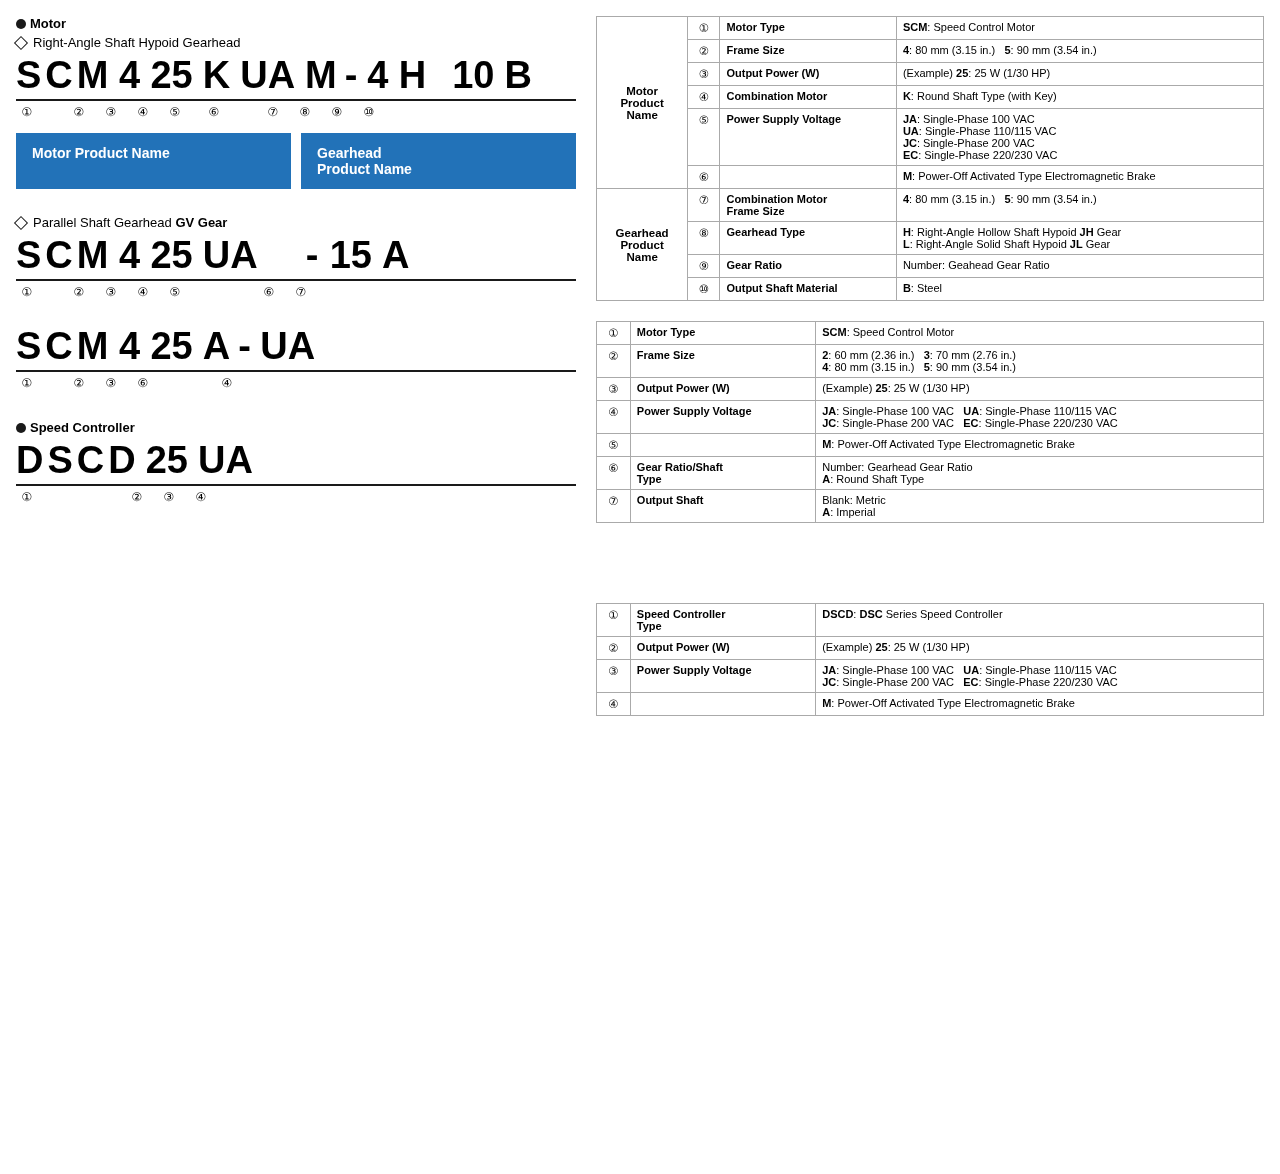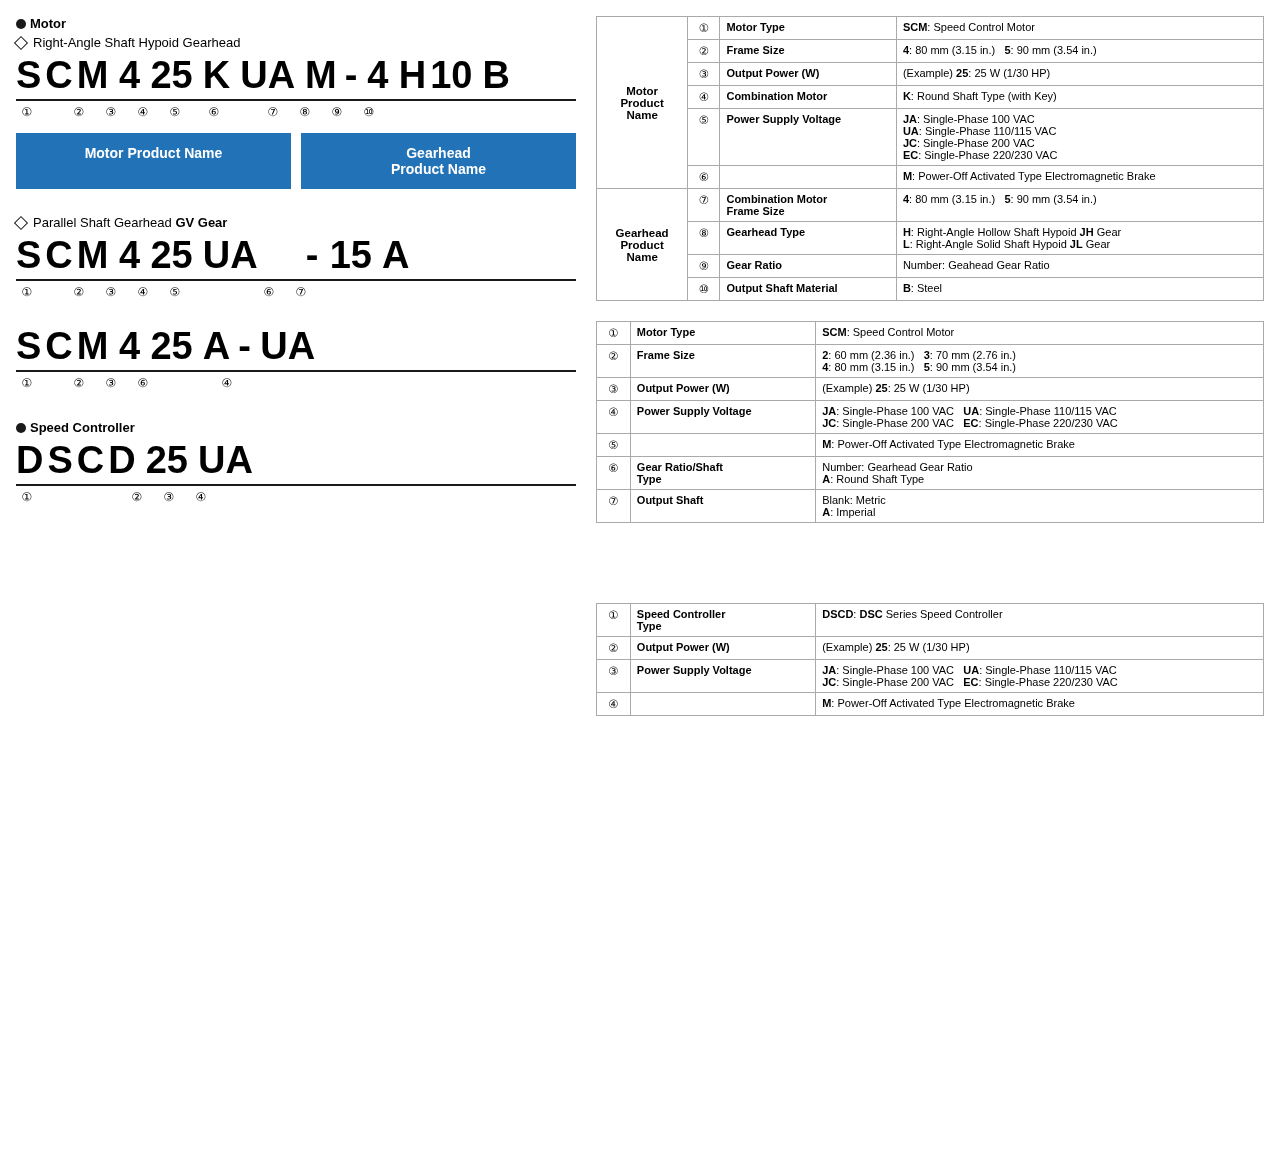--- a/index.html
+++ b/index.html
@@ -74,21 +74,21 @@
       display: flex;
       gap: 10px;
       margin-bottom: 20px;
     }
     .blue-box {
       background: #2272b8;
       color: #fff;
       font-size: 14px;
       font-weight: bold;
       padding: 12px 16px;
-      text-align: center;
+      text-align: left;
       flex: 1;
     }
 
     
     .spec-table {
       width: 100%;
       border-collapse: collapse;
       font-size: 11.5px;
       margin-bottom: 20px;
     }
@@ -199,21 +199,21 @@
           <span class="c">C</span>
           <span class="c">M</span>
           <span class="c" style="margin-left:6px;">4</span>
           <span class="c" style="margin-left:6px;">25</span>
           <span class="c" style="margin-left:6px;">K</span>
           <span class="c" style="margin-left:6px;">UA</span>
           <span class="c" style="margin-left:6px;">M</span>
           <span class="c-dash" style="margin-left:4px;">-</span>
           <span class="c" style="margin-left:4px;">4</span>
           <span class="c" style="margin-left:6px;">H</span>
-          <span class="c" style="margin-left:0;">10</span>
+          <span class="c" style="margin-left:22px;">10</span>
           <span class="c" style="margin-left:6px;">B</span>
         </div>
         <div class="nums-row">
           <span class="n">①</span>
           <span class="n"></span>
           <span class="n">②</span>
           <span class="n" style="margin-left:6px;">③</span>
           <span class="n" style="margin-left:6px;">④</span>
           <span class="n" style="margin-left:6px;">⑤</span>
           <span class="n" style="margin-left:6px;min-width:36px;">⑥</span>

